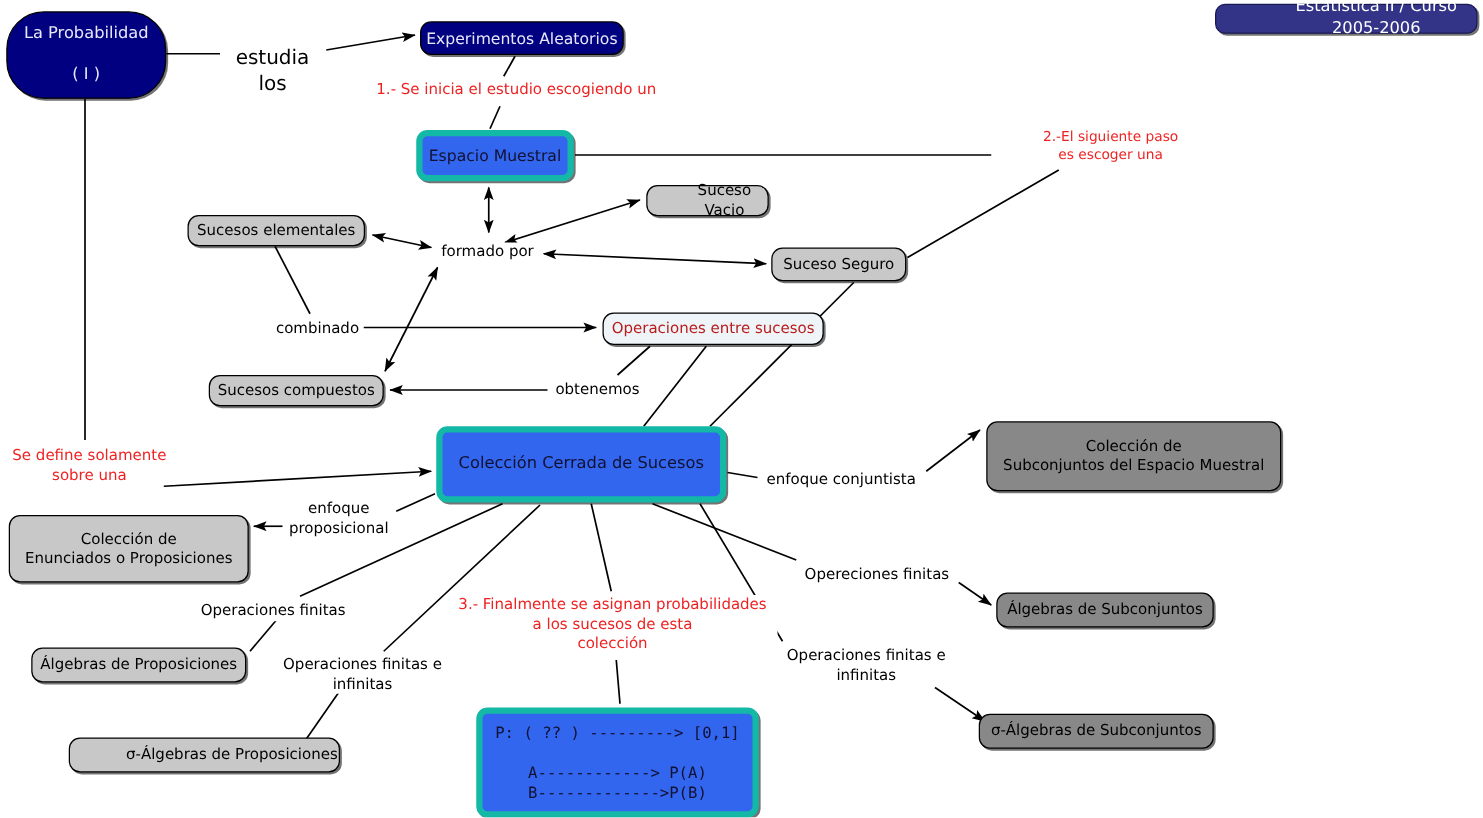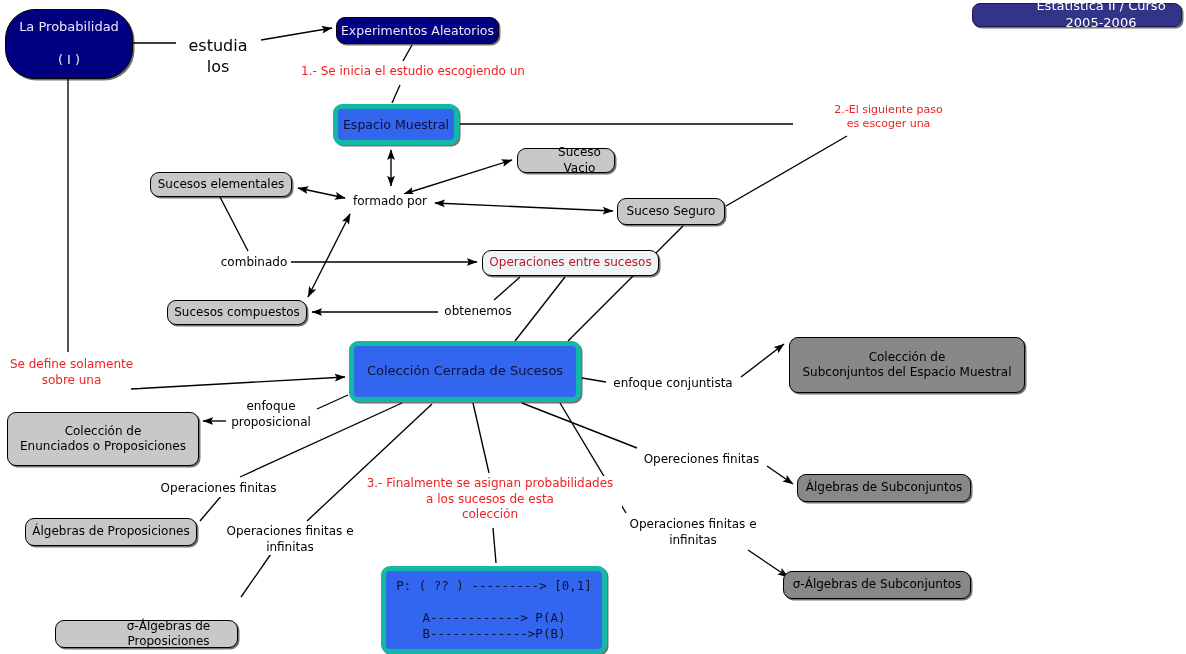--- a/index.html
+++ b/index.html
@@ -221,21 +221,21 @@
   <div class="node n-blue" style="left:349px;top:341px;width:232px;height:61px;font-size:13px;">Colección Cerrada de Sucesos</div>
 
   <div class="node n-gray-mid" style="left:789px;top:337px;width:236px;height:56px;font-size:12px;">Colección de
 Subconjuntos del Espacio Muestral</div>
 
   <div class="node n-gray-light" style="left:7px;top:412px;width:192px;height:54px;font-size:12px;">Colección de
 Enunciados o Proposiciones</div>
 
   <div class="node n-gray-light" style="left:25px;top:518px;width:172px;height:28px;font-size:12px;">Álgebras de Proposiciones</div>
 
-  <div class="node n-gray-light" style="left:55px;top:620px;width:183px;height:28px;font-size:12px;padding-left:44px;">σ-Álgebras de Proposiciones</div>
+  <div class="node n-gray-light" style="left:55px;top:590px;width:217px;height:28px;font-size:12px;padding-left:44px;">σ-Álgebras de Proposiciones</div>
 
   <div class="node n-gray-mid" style="left:797px;top:474px;width:174px;height:28px;font-size:12px;">Álgebras de Subconjuntos</div>
 
   <div class="node n-gray-mid" style="left:783px;top:571px;width:188px;height:28px;font-size:12px;">σ-Álgebras de Subconjuntos</div>
 
   <div class="node n-blue mono-box" style="left:381px;top:566px;width:226px;height:88px;font-size:12.5px;">P:  ( ?? ) ---------&gt; [0,1]
 
 A------------&gt; P(A)
 B-------------&gt;P(B)</div>
 

